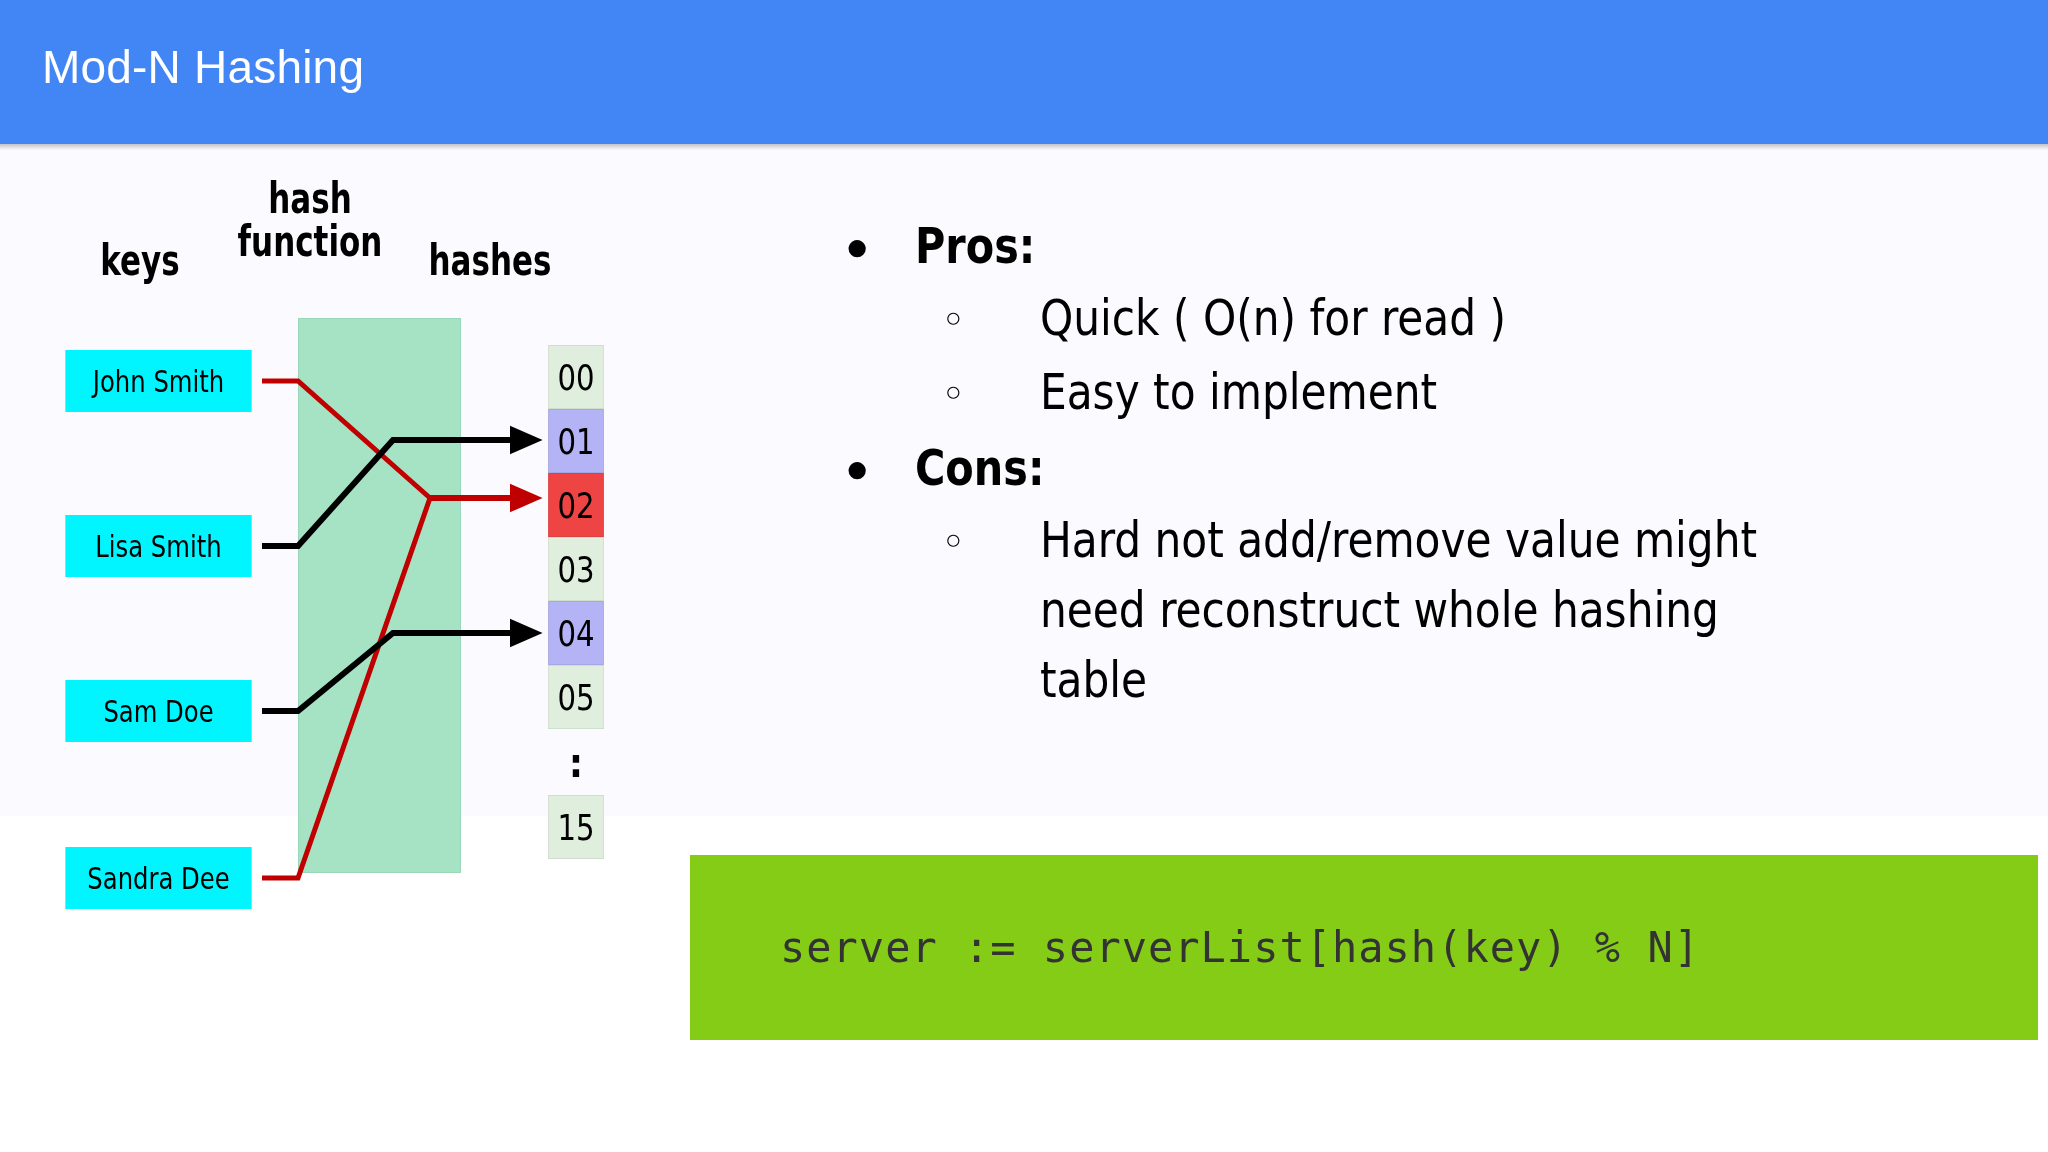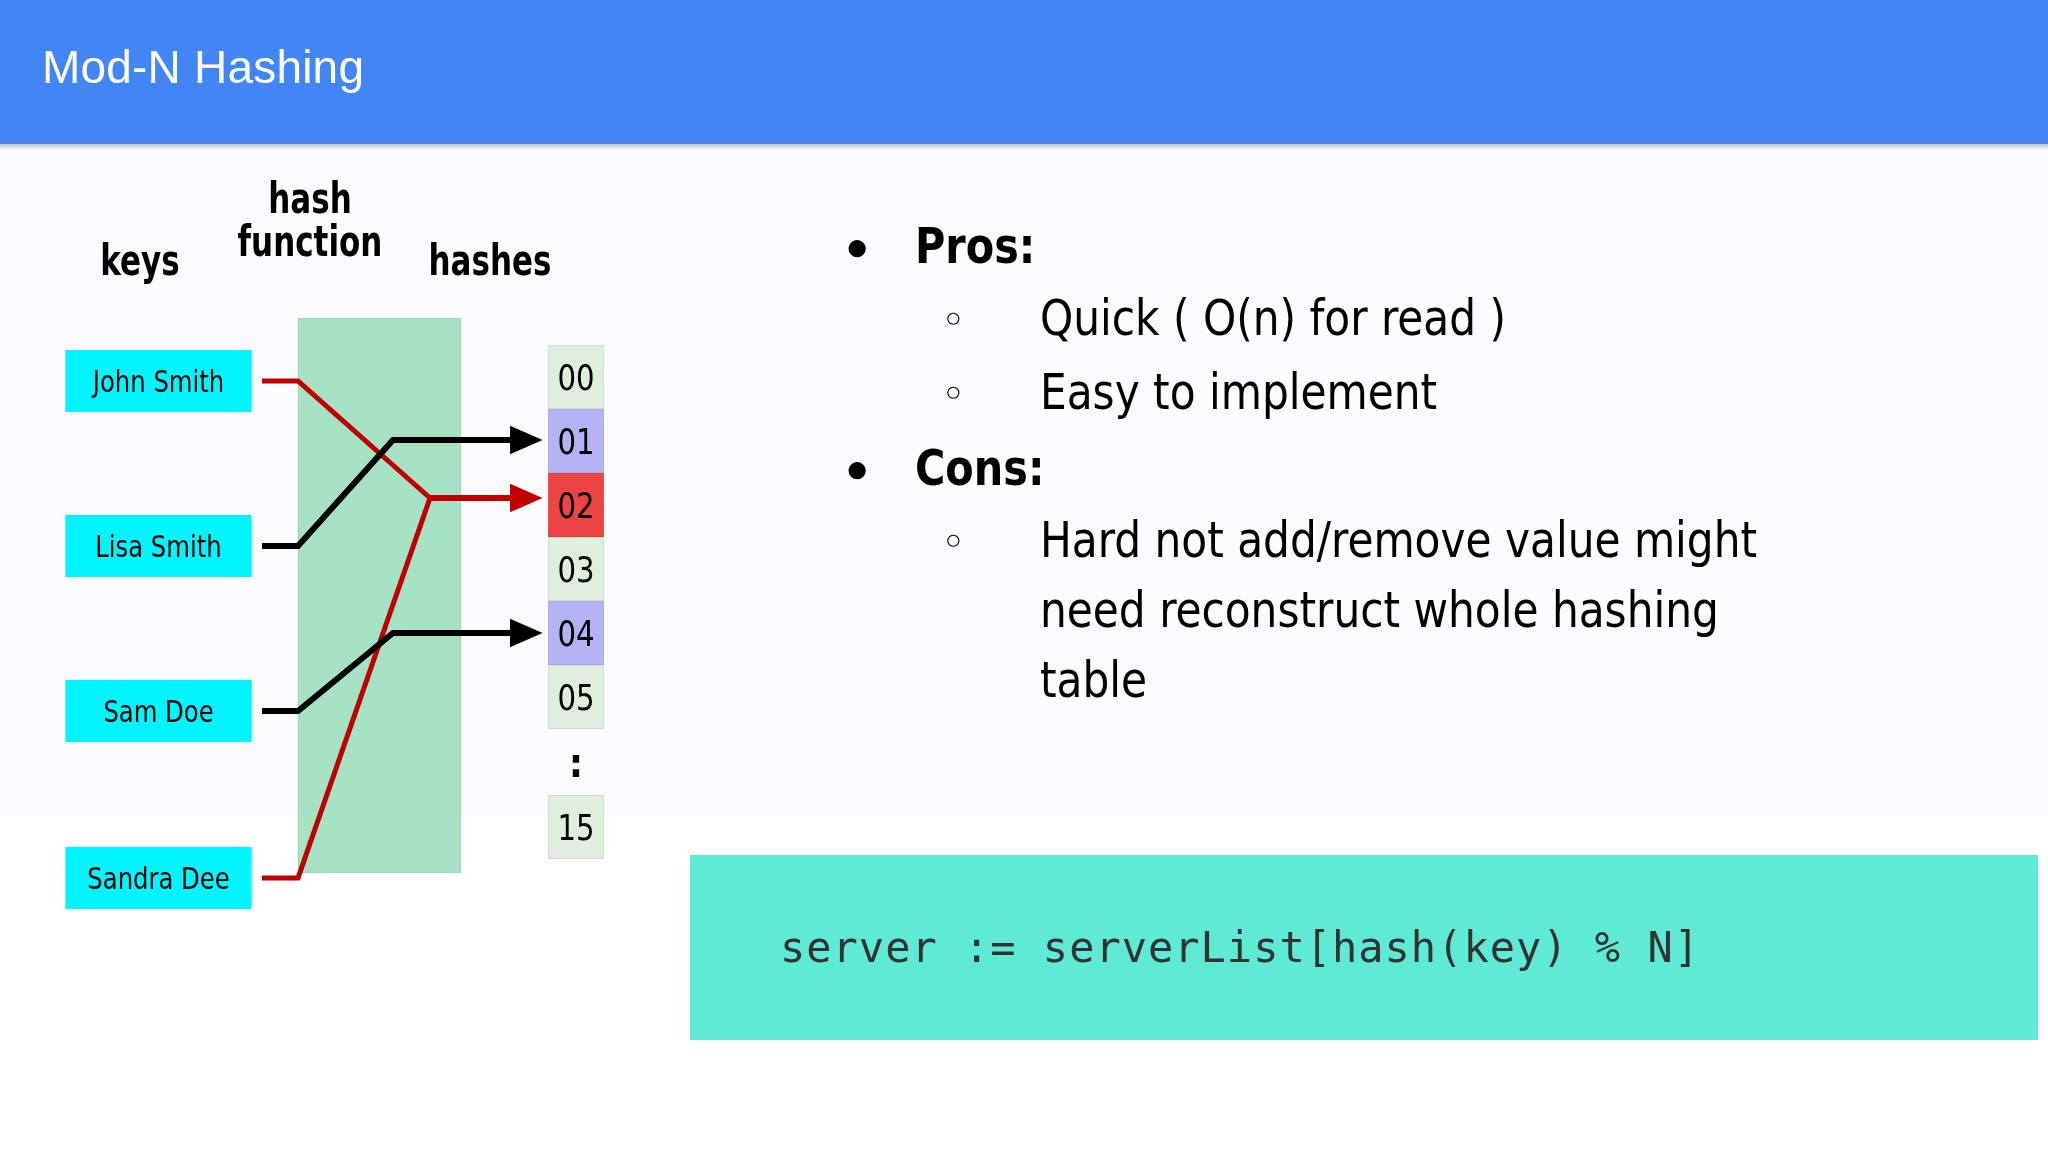--- a/index.html
+++ b/index.html
@@ -145,21 +145,21 @@
     transform: scaleX(0.94);
     transform-origin: left center;
     max-width: 830px;
   }
 
   
   .code-block {
     position: absolute;
     left: 690px; top: 855px;
     width: 1348px; height: 185px;
-    background: #5eead4;
+    background: #84cc16;
     display: flex; align-items: center;
   }
   .code-text {
     margin-left: 90px;
     font-family: "DejaVu Sans Mono", "Liberation Mono", monospace;
     font-size: 42px;
     color: #333333;
     letter-spacing: 1px;
     white-space: pre;
   }

